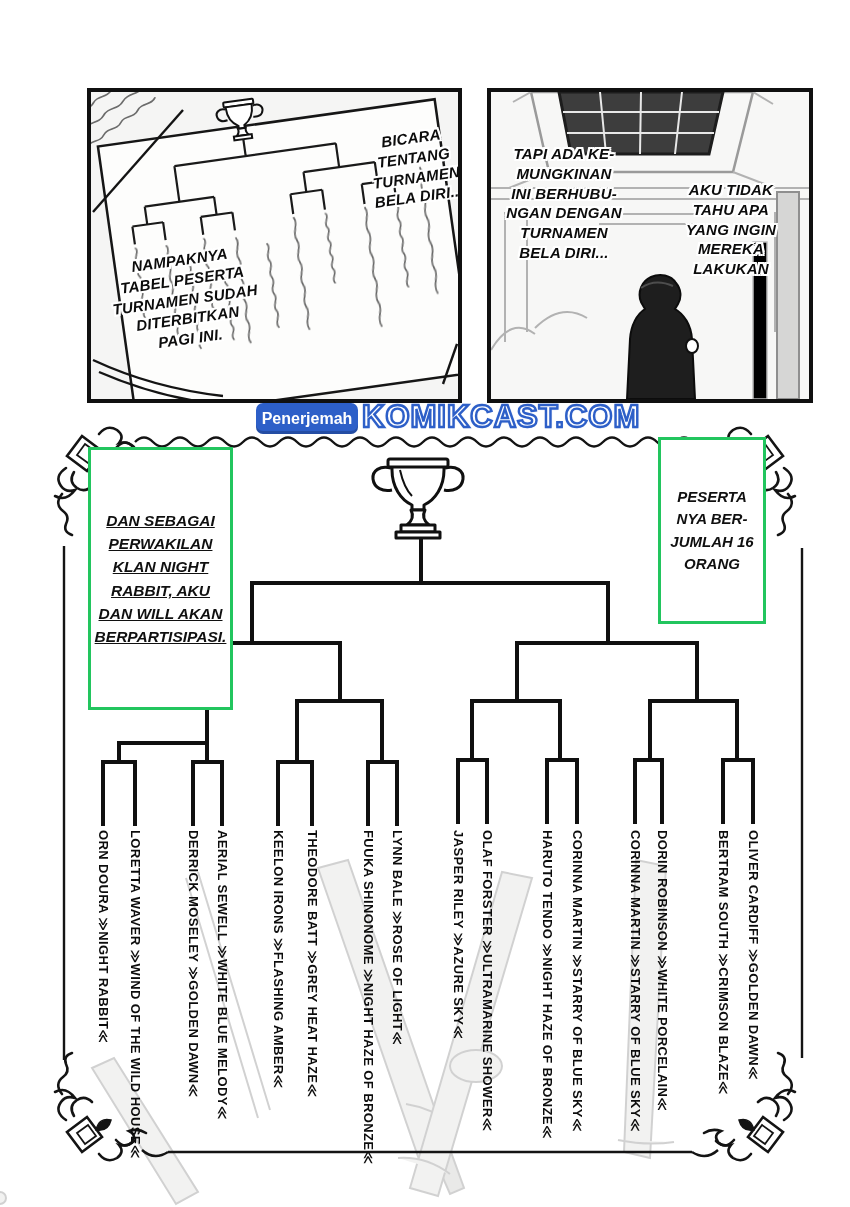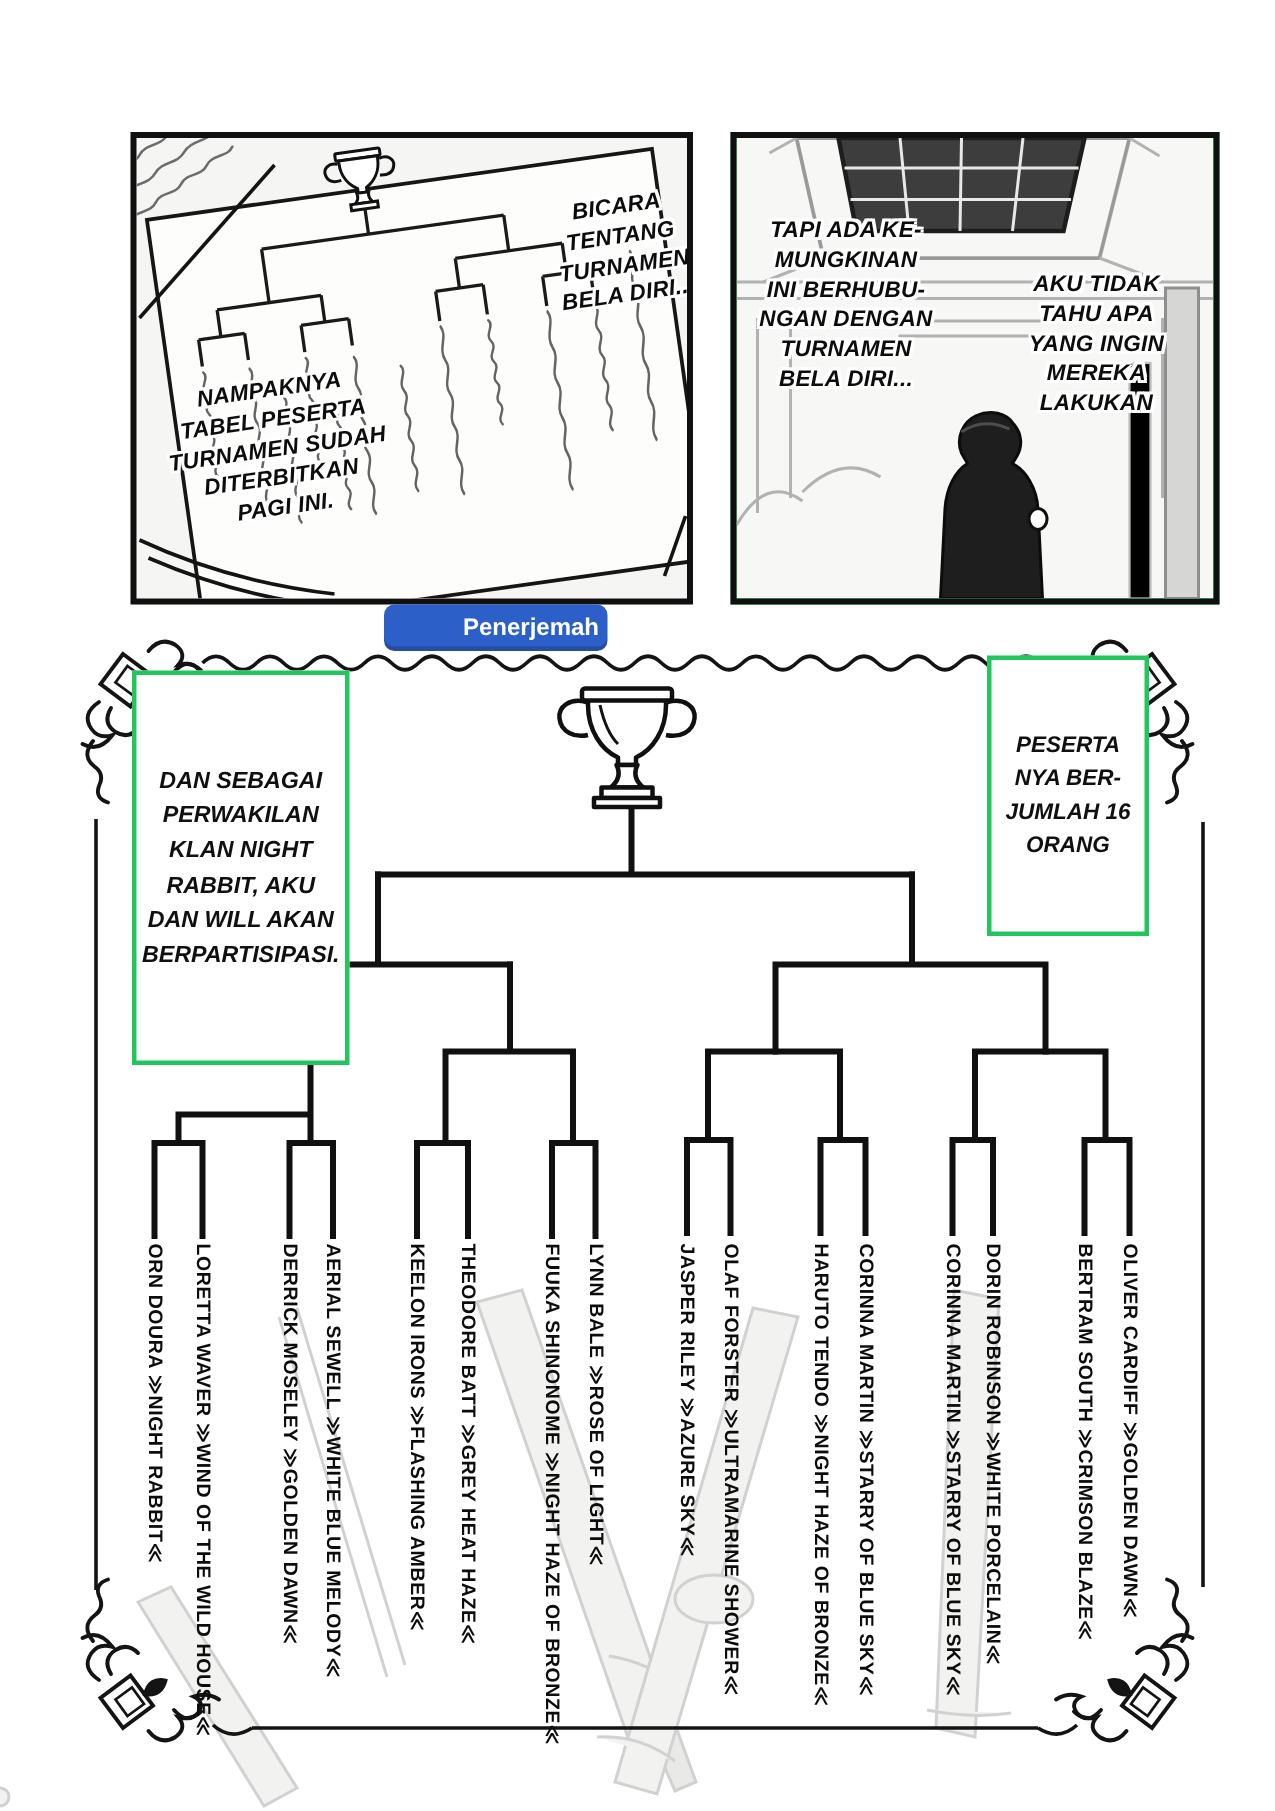--- a/index.html
+++ b/index.html
@@ -40,21 +40,21 @@
     -webkit-text-stroke:2.4px #2d5fc8;
     text-shadow:0 0 1px #2d5fc8,0 0 2px #2d5fc8;
   }
   
   #art{position:absolute;left:0;top:0;width:850px;height:1207px;z-index:1;}
   .speechbox{
     position:absolute;background:#fff;border:3px solid #22c55e;z-index:3;
     display:flex;align-items:center;justify-content:center;text-align:center;
     font:700 15.5px/1.5 "Liberation Sans",sans-serif;font-style:italic;white-space:pre-line;
   }
-  #speech-left{left:88px;top:447px;width:139px;height:257px;}
+  #speech-left{left:88px;top:447px;width:139px;height:257px;text-decoration:underline;}
   #speech-right{left:658px;top:437px;width:102px;height:181px;font-size:15px;}
   #names-layer{position:absolute;left:0;top:0;width:850px;height:1207px;z-index:2;}
   .name-col{position:absolute;top:828px;width:0;height:0;}
   .name-col span{
     display:inline-block;transform:rotate(90deg);transform-origin:0 0;white-space:nowrap;
     font:700 13px/15px "Liberation Sans","DejaVu Sans",sans-serif;letter-spacing:.4px;color:#0c0c0c;
   }
 </style>
 </head>
 <body>
@@ -221,21 +221,22 @@
 TURNAMEN
 BELA DIRI...</div>
     <div class="cap" style="left:188px;top:88px;width:104px;">AKU TIDAK
 TAHU APA
 YANG INGIN
 MEREKA
 LAKUKAN</div>
     <div class="bubble-tail"></div>
   </div>
 
-  <div id="wm-badge" title="Penerjemah" style="background: rgb(45, 95, 200); padding-left: 47px;">Penerjemah</div>
+  <div id="wm-badge" title="Penerjemah" style="background: rgb(45, 95, 200);">Penerjemah</div>
+  <div id="wm-site" style="-webkit-text-stroke: 2.4px rgb(45, 95, 200); color: rgb(255, 255, 255);">KOMIKCAST.COM</div>
 
   <div class="speechbox" id="speech-left">DAN SEBAGAI
 PERWAKILAN
 KLAN NIGHT
 RABBIT, AKU
 DAN WILL AKAN
 BERPARTISIPASI.</div>
   <div class="speechbox" id="speech-right">PESERTA
 NYA BER-
 JUMLAH 16

